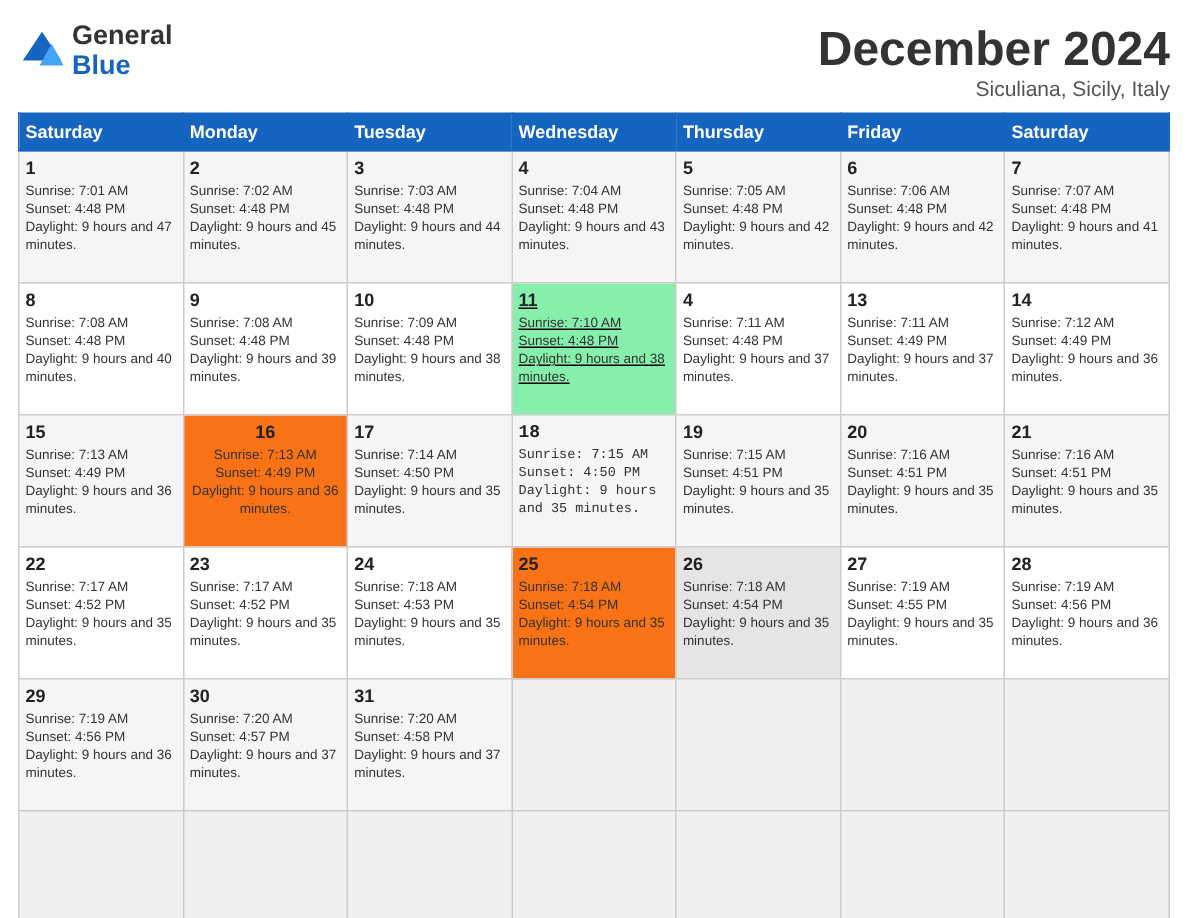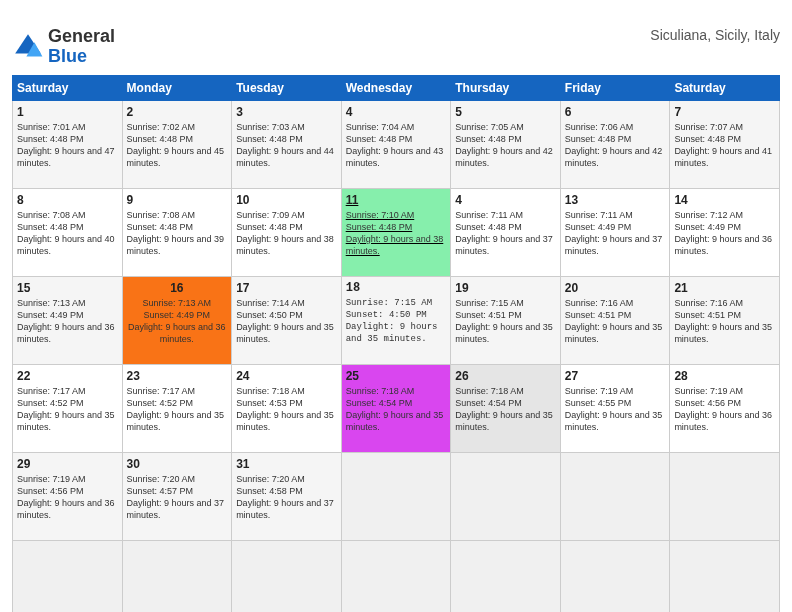--- a/index.html
+++ b/index.html
@@ -6,21 +6,21 @@
     body {
       width: 792px;
       height: 612px;
       font-family: Arial, sans-serif;
       background: #fff;
       overflow: hidden;
     }
     .container {
       width: 792px;
       height: 612px;
-      padding: 27px 12px;
+      padding: 14px 12px;
     }
     .header {
       display: flex;
       justify-content: space-between;
       align-items: flex-start;
       margin-bottom: 8px;
     }
     .logo {
       display: flex;
       align-items: center;
@@ -104,20 +104,21 @@
       <svg class="logo-icon" viewBox="0 0 40 40">
         <polygon points="20,4 36,28 4,28" fill="#1565c0"></polygon>
         <polygon points="28,14 38,32 18,32" fill="#42a5f5"></polygon>
       </svg>
       <div class="logo-text">
         <span class="logo-general">General</span>
         <span class="logo-blue">Blue</span>
       </div>
     </div>
     <div class="title-block">
+      <div class="month-title">December 2024</div>
       <div class="subtitle">Siculiana, Sicily, Italy</div>
     </div>
   </div>
 
   <table class="calendar">
     <thead>
       <tr>
         <th>Saturday</th>
         <th>Monday</th>
         <th>Tuesday</th>
@@ -320,21 +321,21 @@
         </div>
       </td>
           <td style="background: rgb(255, 255, 255);">
         <span class="day-num">24</span>
         <div class="day-info">
           Sunrise: 7:18 AM<br>
           Sunset: 4:53 PM<br>
           Daylight: 9 hours and 35 minutes.
         </div>
       </td>
-          <td style="background: #d946ef;">
+          <td style="background: #f97316;">
         <span class="day-num">25</span>
         <div class="day-info">
           Sunrise: 7:18 AM<br>
           Sunset: 4:54 PM<br>
           Daylight: 9 hours and 35 minutes.
         </div>
       </td>
           <td style="background: #e5e5e5; margin-top: 16px;">
         <span class="day-num">26</span>
         <div class="day-info">

